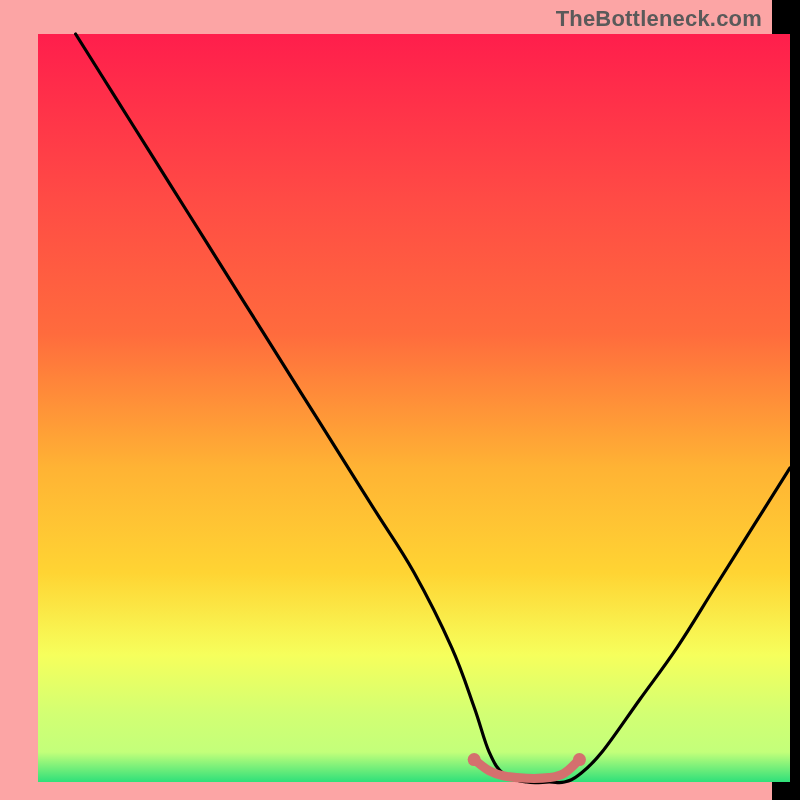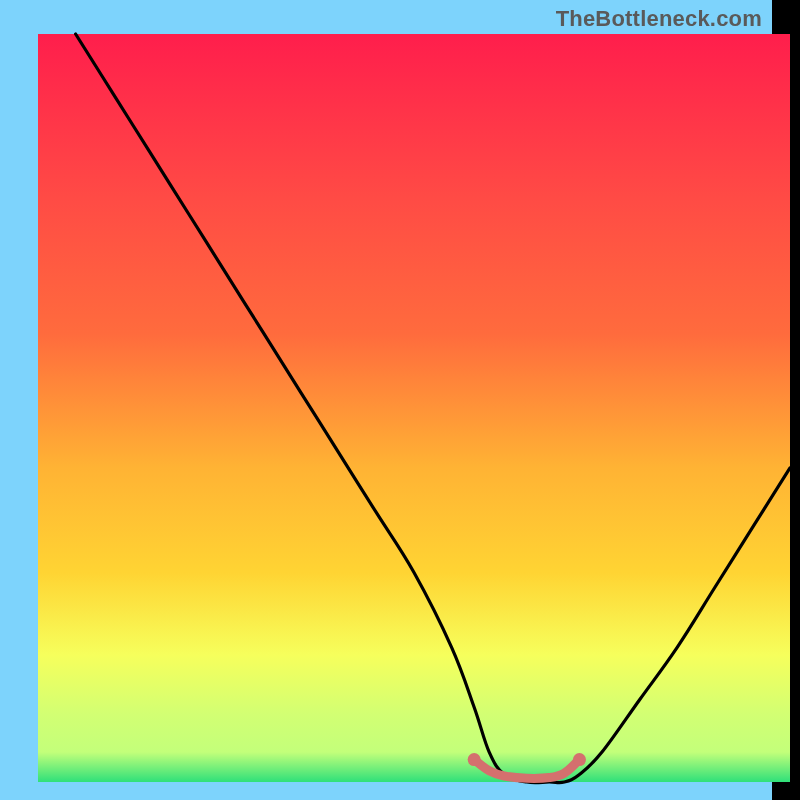--- a/index.html
+++ b/index.html
@@ -8,21 +8,21 @@
     width: 800px;
     height: 800px;
     background: #000;
     overflow: hidden;
     font-family: Arial, Helvetica, sans-serif;
   }
   .frame {
     position: relative;
     width: 772px;
     height: 800px;
-    background: #7dd3fc;
+    background: #fca5a5;
   }
   .watermark {
     position: absolute;
     top: 6px;
     right: 10px;
     color: #5a5a5a;
     font-size: 22px;
     font-weight: 600;
     letter-spacing: 0.2px;
     z-index: 20;

